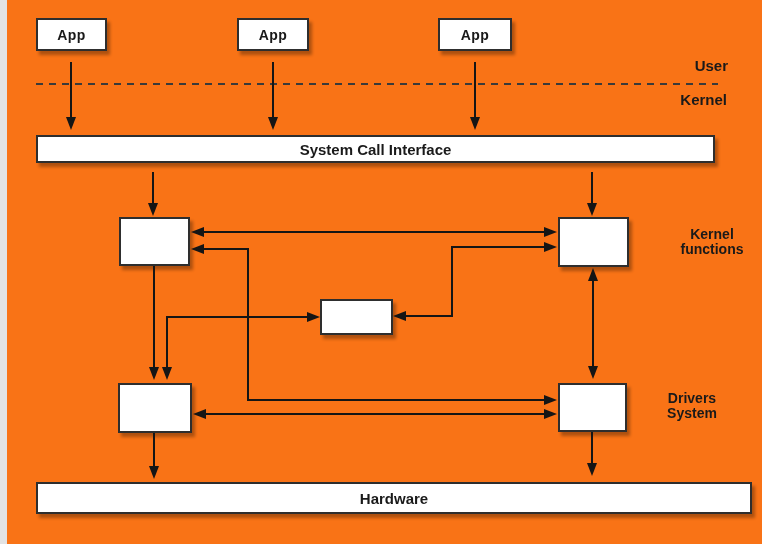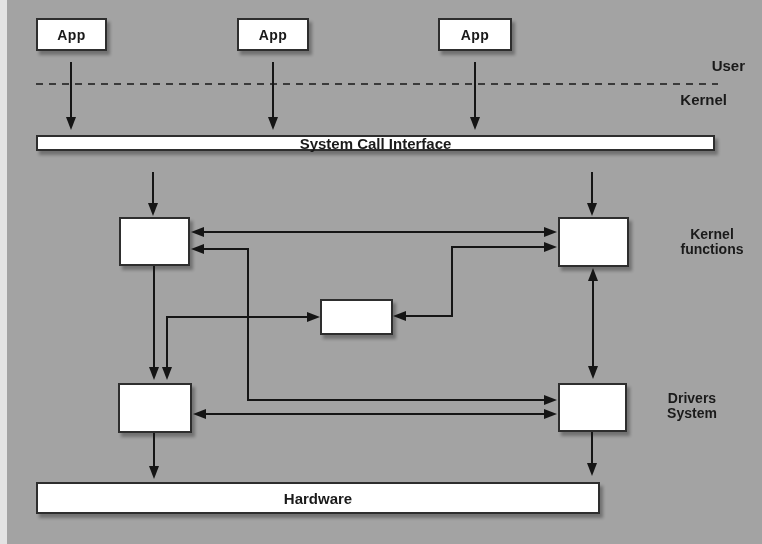--- a/index.html
+++ b/index.html
@@ -1,17 +1,17 @@
 <!DOCTYPE html>
 <html><head>
 <meta charset="utf-8">
 <style>
   html,body{margin:0;padding:0;background:#fff;}
   #canvas{
-    position:relative;width:762px;height:544px;background:#a3a3a3;
+    position:relative;width:762px;height:544px;background:#f97316;
     font-family:"Liberation Sans",sans-serif;color:#1a1a1a;overflow:hidden;
   }
   .edge-strip{position:absolute;left:0;top:0;width:7px;height:544px;background:#e3e3e3;}
   .box{
     position:absolute;box-sizing:border-box;background:#fff;border:2px solid #2e2e2e;
     box-shadow:3px 4px 3px rgba(0,0,0,0.30);
     display:flex;align-items:center;justify-content:center;
   }
   .app-box{font-weight:bold;font-size:14px;letter-spacing:0.5px;}
   .bar{font-weight:bold;font-size:15px;}
@@ -44,37 +44,37 @@
     <span>App</span>
   </div>
   <div class="box app-box" style="left:237px;top:18px;width:72px;height:33px;">
     <span>App</span>
   </div>
   <div class="box app-box" style="left:438px;top:18px;width:74px;height:33px;">
     <span>App</span>
   </div>
 
   <div class="dashline" style="left:36px;top:83px;width:682px;"></div>
-  <div class="side-label" style="right:17px;top:57px;">User</div>
+  <div class="side-label" style="right:34px;top:57px;">User</div>
   <div class="side-label" style="right:35px;top:91px;">Kernel</div>
 
   <div>
     <div class="vline" style="left:70px;top:62px;height:56px;"></div>
     <div class="ah ah-down" style="left:66px;top:117px;"></div>
   </div>
   <div>
     <div class="vline" style="left:272px;top:62px;height:56px;"></div>
     <div class="ah ah-down" style="left:268px;top:117px;"></div>
   </div>
   <div>
     <div class="vline" style="left:474px;top:62px;height:56px;"></div>
     <div class="ah ah-down" style="left:470px;top:117px;"></div>
   </div>
 
-  <div class="box bar" style="left:36px;top:135px;width:679px;height:16px;">
+  <div class="box bar" style="left:36px;top:135px;width:679px;height:28px;">
     <span>System Call Interface</span>
   </div>
 
   <div>
     <div class="vline" style="left:152px;top:172px;height:33px;"></div>
     <div class="ah ah-down" style="left:148px;top:203px;"></div>
   </div>
   <div>
     <div class="vline" style="left:591px;top:172px;height:33px;"></div>
     <div class="ah ah-down" style="left:587px;top:203px;"></div>
@@ -144,17 +144,17 @@
 
   <div>
     <div class="vline" style="left:153px;top:433px;height:34px;"></div>
     <div class="ah ah-down" style="left:149px;top:466px;"></div>
   </div>
   <div>
     <div class="vline" style="left:591px;top:432px;height:32px;"></div>
     <div class="ah ah-down" style="left:587px;top:463px;"></div>
   </div>
 
-  <div class="box bar" style="left:36px;top:482px;width:564px;height:32px;">
+  <div class="box bar" style="left:36px;top:482px;width:716px;height:32px;">
     <span>Hardware</span>
   </div>
 
 </div>
 
 </body></html>

